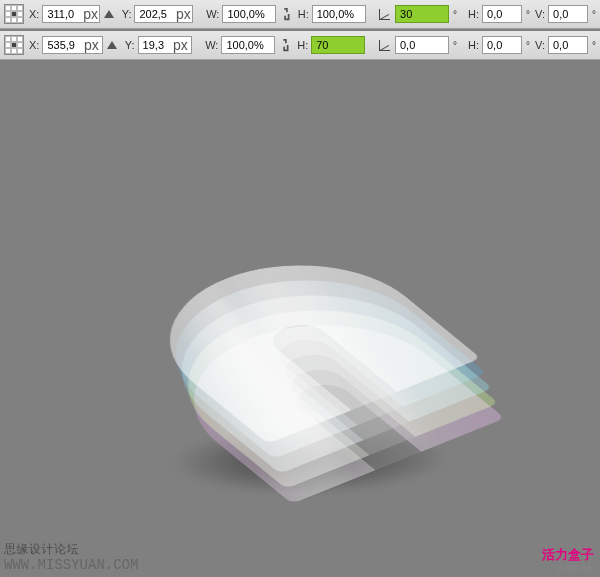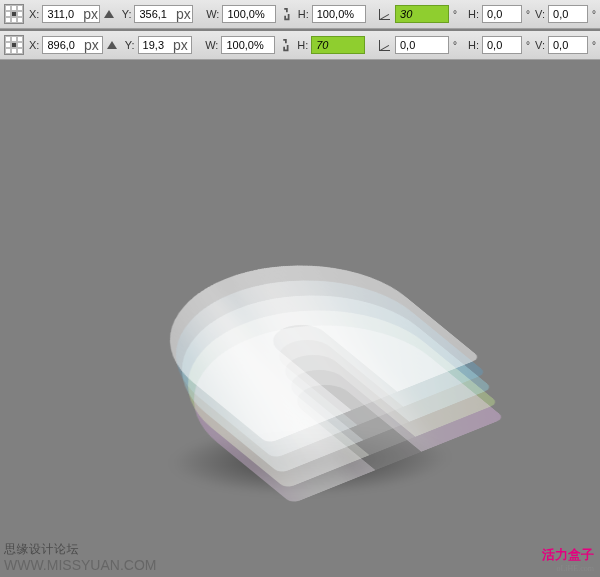--- a/index.html
+++ b/index.html
@@ -49,21 +49,20 @@
     background: #fff;
     border: 1px solid #999;
     height: 18px;
     padding: 0 4px;
     min-width: 54px;
     box-sizing: border-box;
   }
   .field.hl {
     background: #8fce2f;
     border-color: #6aa021;
-    font-style: italic;
   }
   .field span.val {
     flex: 1;
     text-align: left;
   }
   .field span.unit {
     color: #555;
     margin-left: 9px;
     font-size: 14px;
   }
@@ -163,21 +162,21 @@
   .l4 .body{ background: linear-gradient(120deg,#3a7a9e,#d7e7ef 45%,#5a9bc0); }
   .l5 .body{ background: linear-gradient(120deg,#e0e0e0,#ffffff 45%,#e8e8e8); }
   .l5 { opacity: 0.6; }
 
   .watermark-left {
     position: absolute;
     left: 4px; bottom: 4px;
     font-size: 12px;
     color: #4a4a4a;
     letter-spacing: 0.5px;
-    font-family: Liberation Sans, sans-serif;
+    font-family: Liberation Mono, monospace;
   }
   .watermark-left .sub {
     font-size: 14px;
     color: #666;
     letter-spacing: 0;
     display: block;
     margin-top: -1px;
   }
   .watermark-right {
     position: absolute;
@@ -213,21 +212,21 @@
   <span class="lbl">X:</span>
   <div class="field">
     <span class="val">311,0</span>
     <span class="unit">px</span>
   </div>
   <div class="mini-icon">
       <div class="triangle"></div>
     </div>
   <span class="lbl">Y:</span>
   <div class="field">
-    <span class="val">356,1</span>
+    <span class="val">202,5</span>
     <span class="unit">px</span>
   </div>
 
   <span class="lbl" style="margin-left:10px">W:</span>
   <div class="field">
     <span class="val">100,0%</span>
   </div>
   <div class="mini-icon link-icon">
     <svg viewBox="0 0 10 16">
         <path d="M3 1h4v5H5V3H3zM3 10h2v3h2v-5h2v7H3z" fill="#555"></path>
@@ -265,21 +264,21 @@
       <div></div>
     <div></div>
       <div class="sel"></div>
       <div></div>
     <div></div>
       <div></div>
       <div></div>
   </div>
   <span class="lbl">X:</span>
   <div class="field">
-    <span class="val">896,0</span>
+    <span class="val">535,9</span>
     <span class="unit">px</span>
   </div>
   <div class="mini-icon">
       <div class="triangle"></div>
     </div>
   <span class="lbl">Y:</span>
   <div class="field">
     <span class="val">19,3</span>
     <span class="unit">px</span>
   </div>

